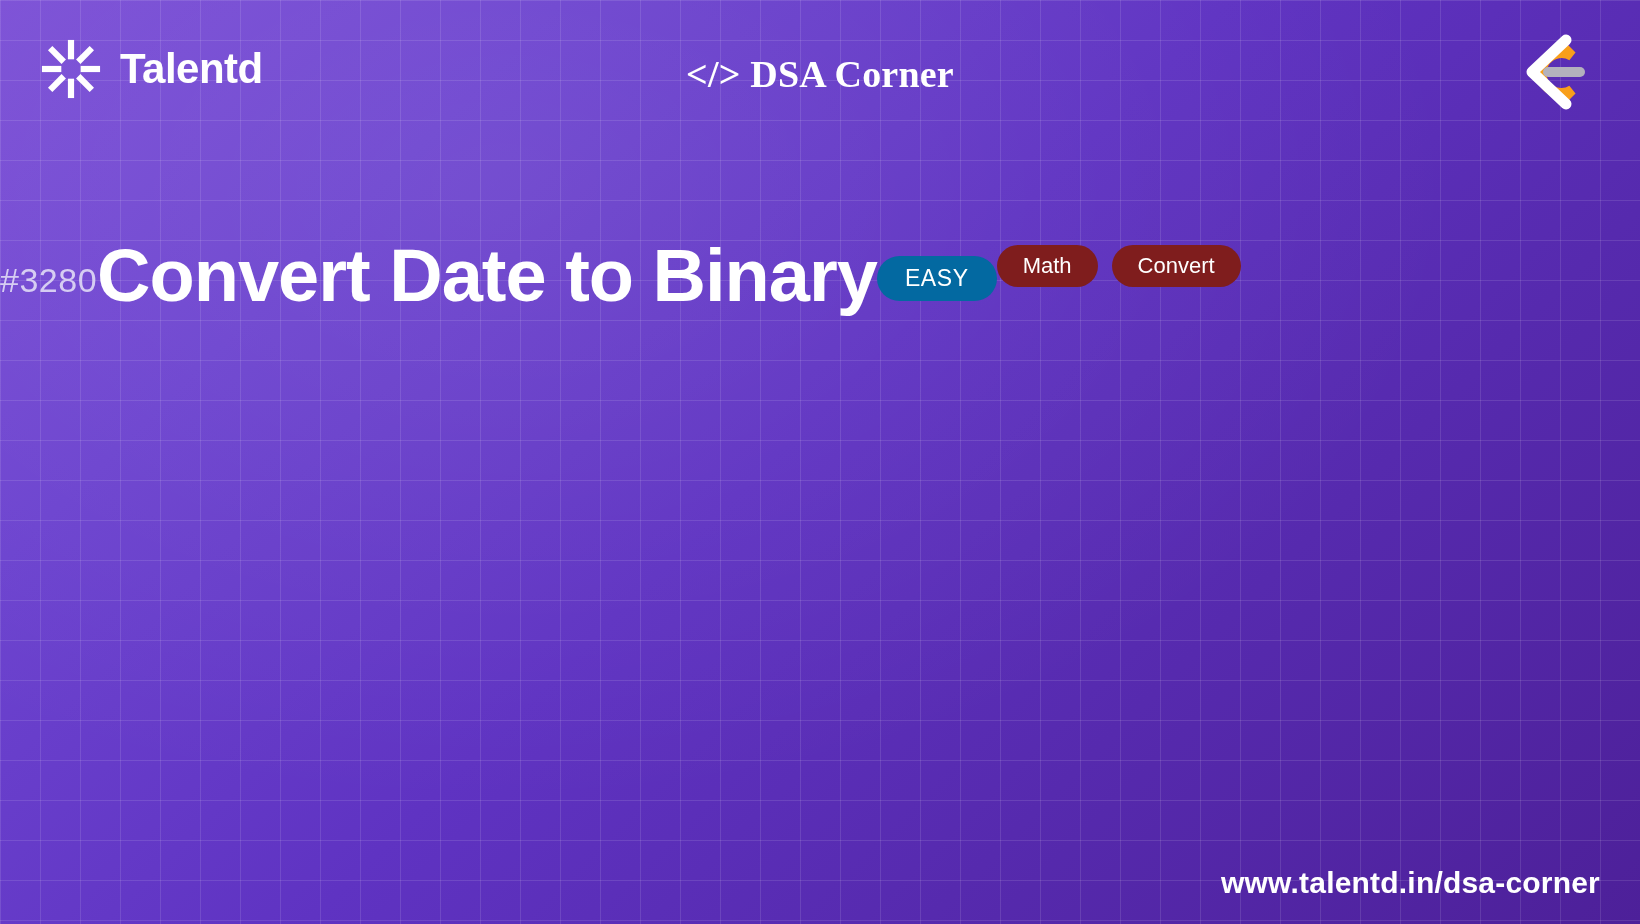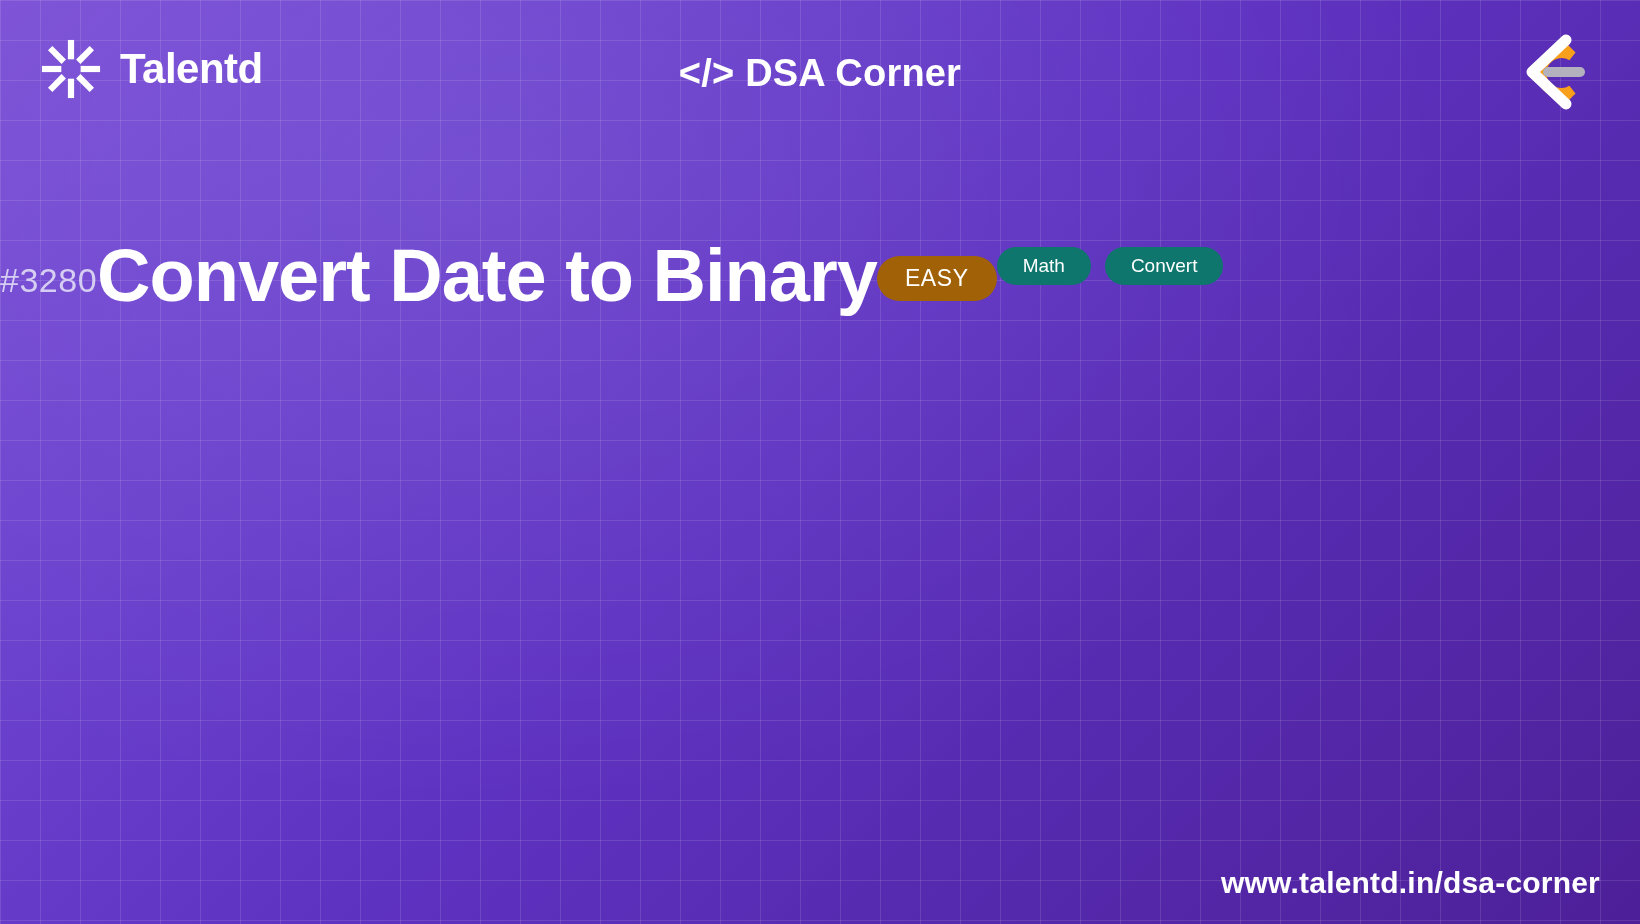--- a/index.html
+++ b/index.html
@@ -40,20 +40,21 @@
   .brand-mark{ width:62px; height:62px; display:block; }
   .brand-name{
     color:#ffffff; font-size:42px; font-weight:bold;
     letter-spacing:-0.5px; line-height:1;
   }
   .header-title{
     position:absolute; left:0; right:0; top:52px;
     text-align:center;
     color:#ffffff; font-size:38px; font-weight:bold;
     letter-spacing:0.2px;
+    font-family:Liberation Serif, serif;
   }
   .lc-logo{
     position:absolute; right:52px; top:28px;
     width:76px; height:86px;
   }
 
   
   .main{
     position:absolute; left:0; right:0; top:236px;
     display:flex; align-items:center;
@@ -65,33 +66,33 @@
     margin-bottom:12px;
   }
   .problem-title{
     color:#ffffff; font-size:74px; font-weight:bold;
     letter-spacing:-1px; line-height:1.08;
     text-align:center;
     margin-bottom:22px;
   }
   .difficulty-badge{
     display:inline-block;
-    background:#a16207; color:#ffffff;
+    background:#0369a1; color:#ffffff;
     font-size:23px; font-weight:normal;
     padding:9px 28px; border-radius:999px;
     letter-spacing:0.6px;
     margin-bottom:16px;
   }
   .tags{
     display:flex; gap:14px; align-items:center;
     margin-bottom:42px;
   }
   .tag{
-    background:#0f766e; color:#ffffff;
-    font-size:19px; font-weight:normal;
+    background:#7f1d1d; color:#ffffff;
+    font-size:22px; font-weight:normal;
     padding:8px 26px; border-radius:999px;
     white-space:nowrap;
   }
   .solutions{
     color:#ffffff; font-size:37px; font-weight:normal;
   }
   .solutions .count{ font-weight:bold; }
 
   
   .footer-url{

